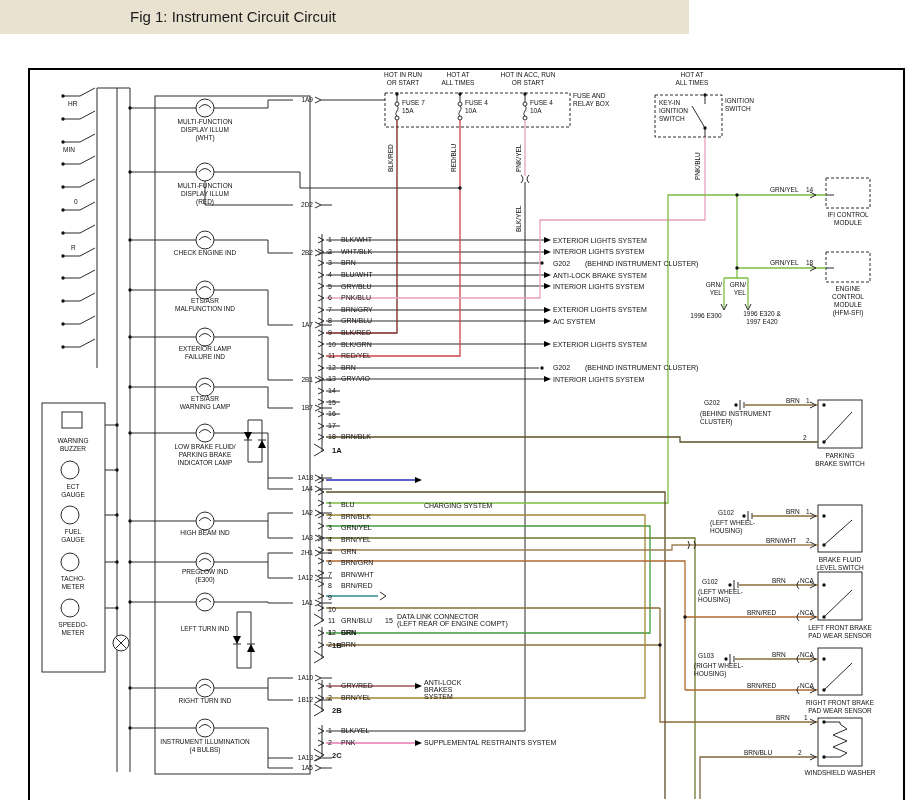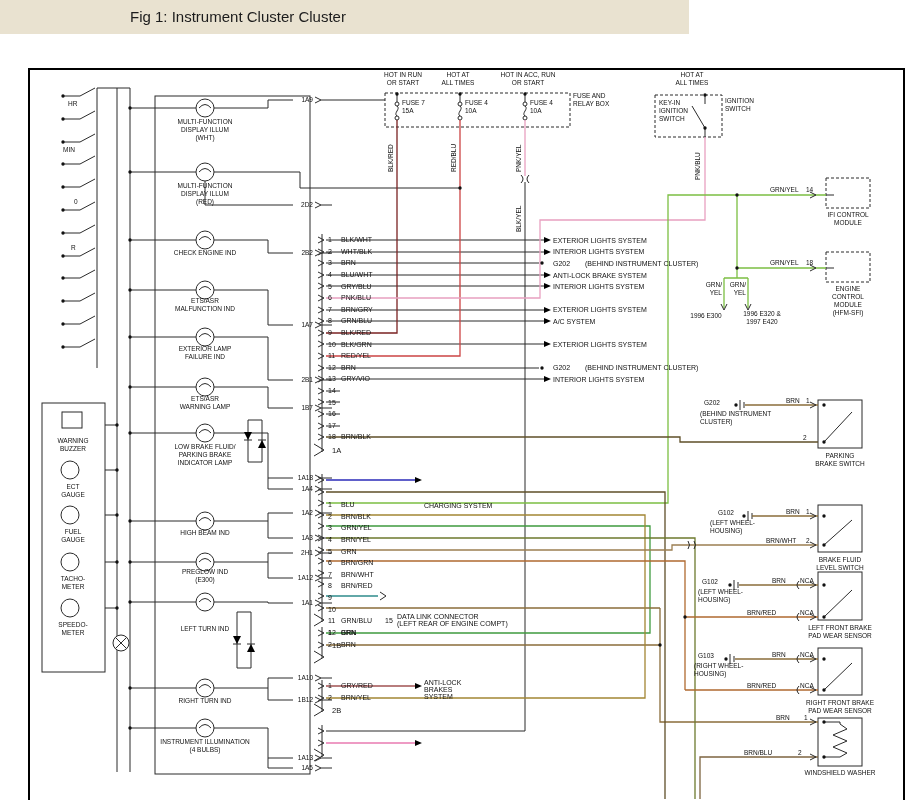--- a/index.html
+++ b/index.html
@@ -15,29 +15,29 @@
   .strip{position:absolute;left:325px;width:585px}
   .prow{position:relative;height:11.6px;display:flex;align-items:center;font-size:7px;color:#111}
   .pn{width:13px;padding-left:3px;flex:none}
   .pw{flex:none;white-space:nowrap}
   .da{position:absolute;left:228px;top:50%;transform:translateY(-50%);white-space:nowrap}
   .da2{position:absolute;left:260px;top:50%;transform:translateY(-50%);white-space:nowrap}
   .db{position:absolute;left:99px;top:50%;transform:translateY(-50%);white-space:nowrap}
   .dbm{position:absolute;left:99px;top:-1px;white-space:pre-line}
   .d15{position:absolute;left:60px;top:2px}
   .ddlc{position:absolute;left:72px;top:-2px;white-space:pre-line}
-  .grp{height:14px;font-size:7.5px;font-weight:400;padding:3px 0 0 7px;color:#111}
+  .grp{height:14px;font-size:7.5px;font-weight:700;padding:3px 0 0 7px;color:#111}
 </style>
 </head>
 <body>
 
 <div id="page">
 
   <div class="titlebar">
-    <span class="title">Fig 1: Instrument Cluster Cluster</span>
+    <span class="title">Fig 1: Instrument Circuit Circuit</span>
   </div>
 
   <svg width="913" height="800" viewBox="0 0 913 800">
     <g fill="none" stroke="#000">
       <rect x="29" y="69" width="875" height="737" stroke-width="2"></rect>
       <rect x="155" y="96" width="155" height="678" stroke="#2b2b2b"></rect>
       <rect x="42" y="403" width="63" height="269" stroke="#2b2b2b"></rect>
     </g>
 
     <g fill="none" stroke="#2b2b2b">
@@ -427,14 +427,26 @@
 BRAKES
 SYSTEM</span>
       </div>
     <div class="prow">
         <span class="pn">2</span>
         <span class="pw">BRN/YEL</span>
       </div>
     <div class="grp">2B</div>
   </div>
 
+  <div class="strip" style="top:725px">
+    <div class="prow">
+        <span class="pn">1</span>
+        <span class="pw">BLK/YEL</span>
+      </div>
+    <div class="prow">
+        <span class="pn">2</span>
+        <span class="pw">PNK</span>
+        <span class="db">SUPPLEMENTAL RESTRAINTS SYSTEM</span>
+      </div>
+    <div class="grp">2C</div>
+  </div>
 
 </div>
 
 </body></html>

